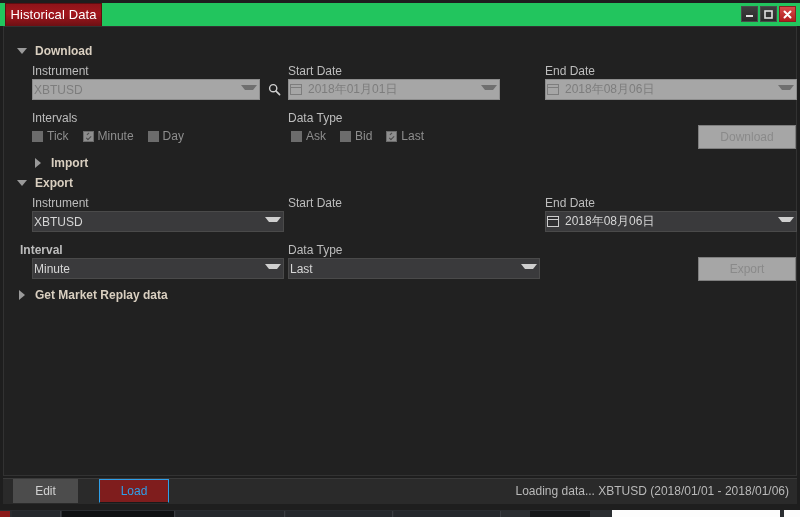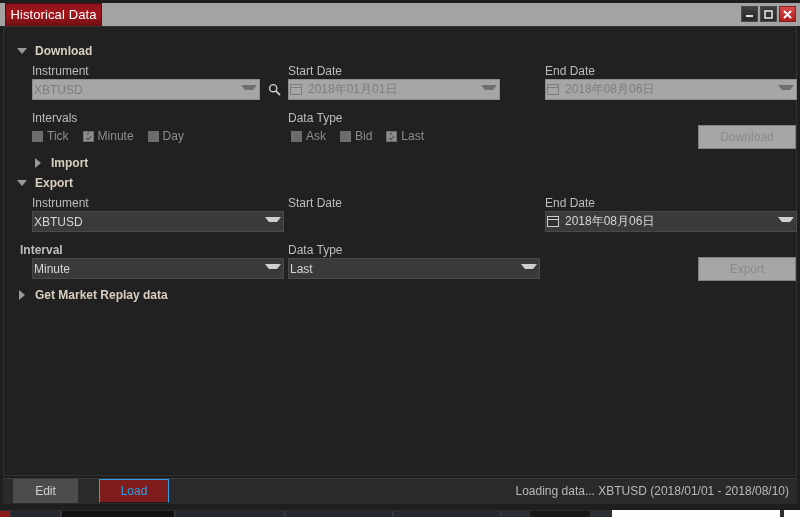--- a/index.html
+++ b/index.html
@@ -27,21 +27,21 @@
 
   
   .window{
     position:absolute;left:0;top:0;width:800px;height:510px;
     background:#1e1e1e;
   }
 
   
   .titlebar{
     position:absolute;left:0;top:3px;width:800px;height:23px;
-    background:#a3a3a3;
+    background:#22c55e;
   }
   .doc-tab{
     position:absolute;left:5px;top:0px;width:97px;height:23px;
     background:linear-gradient(to bottom,#8e1419 0%,#a3171d 45%,#6e1014 100%);
     border:1px solid #5d0d11;
     border-bottom:none;
     box-sizing:border-box;
     color:#ffffff;
     font-size:13px;
     line-height:21px;
@@ -368,17 +368,17 @@
   </div>
 
   <div class="tabstrip">
     <div class="btab inactive">
       <span>Edit</span>
     </div>
     <div class="btab active">
       <span>Load</span>
     </div>
     <div class="statusbar">
-      <span>Loading data... XBTUSD (2018/01/01 - 2018/08/10)</span>
+      <span>Loading data... XBTUSD (2018/01/01 - 2018/01/06)</span>
     </div>
   </div>
 
 </div>
 
 </body></html>

